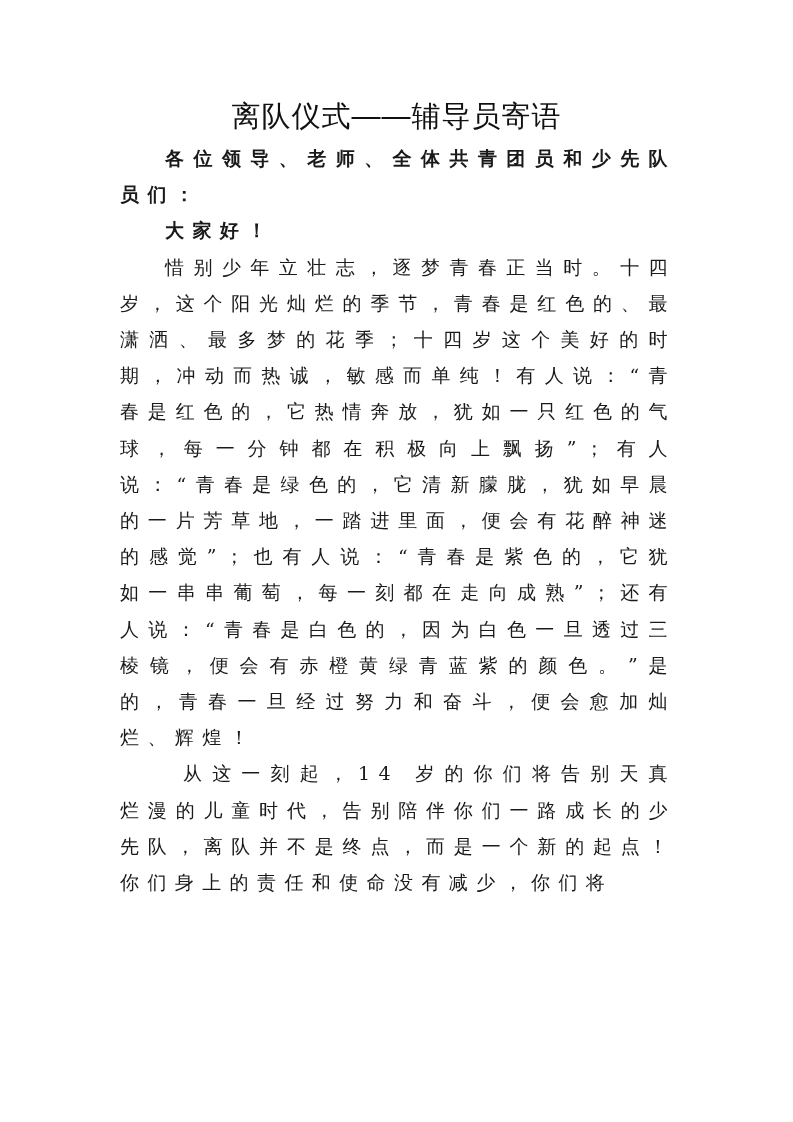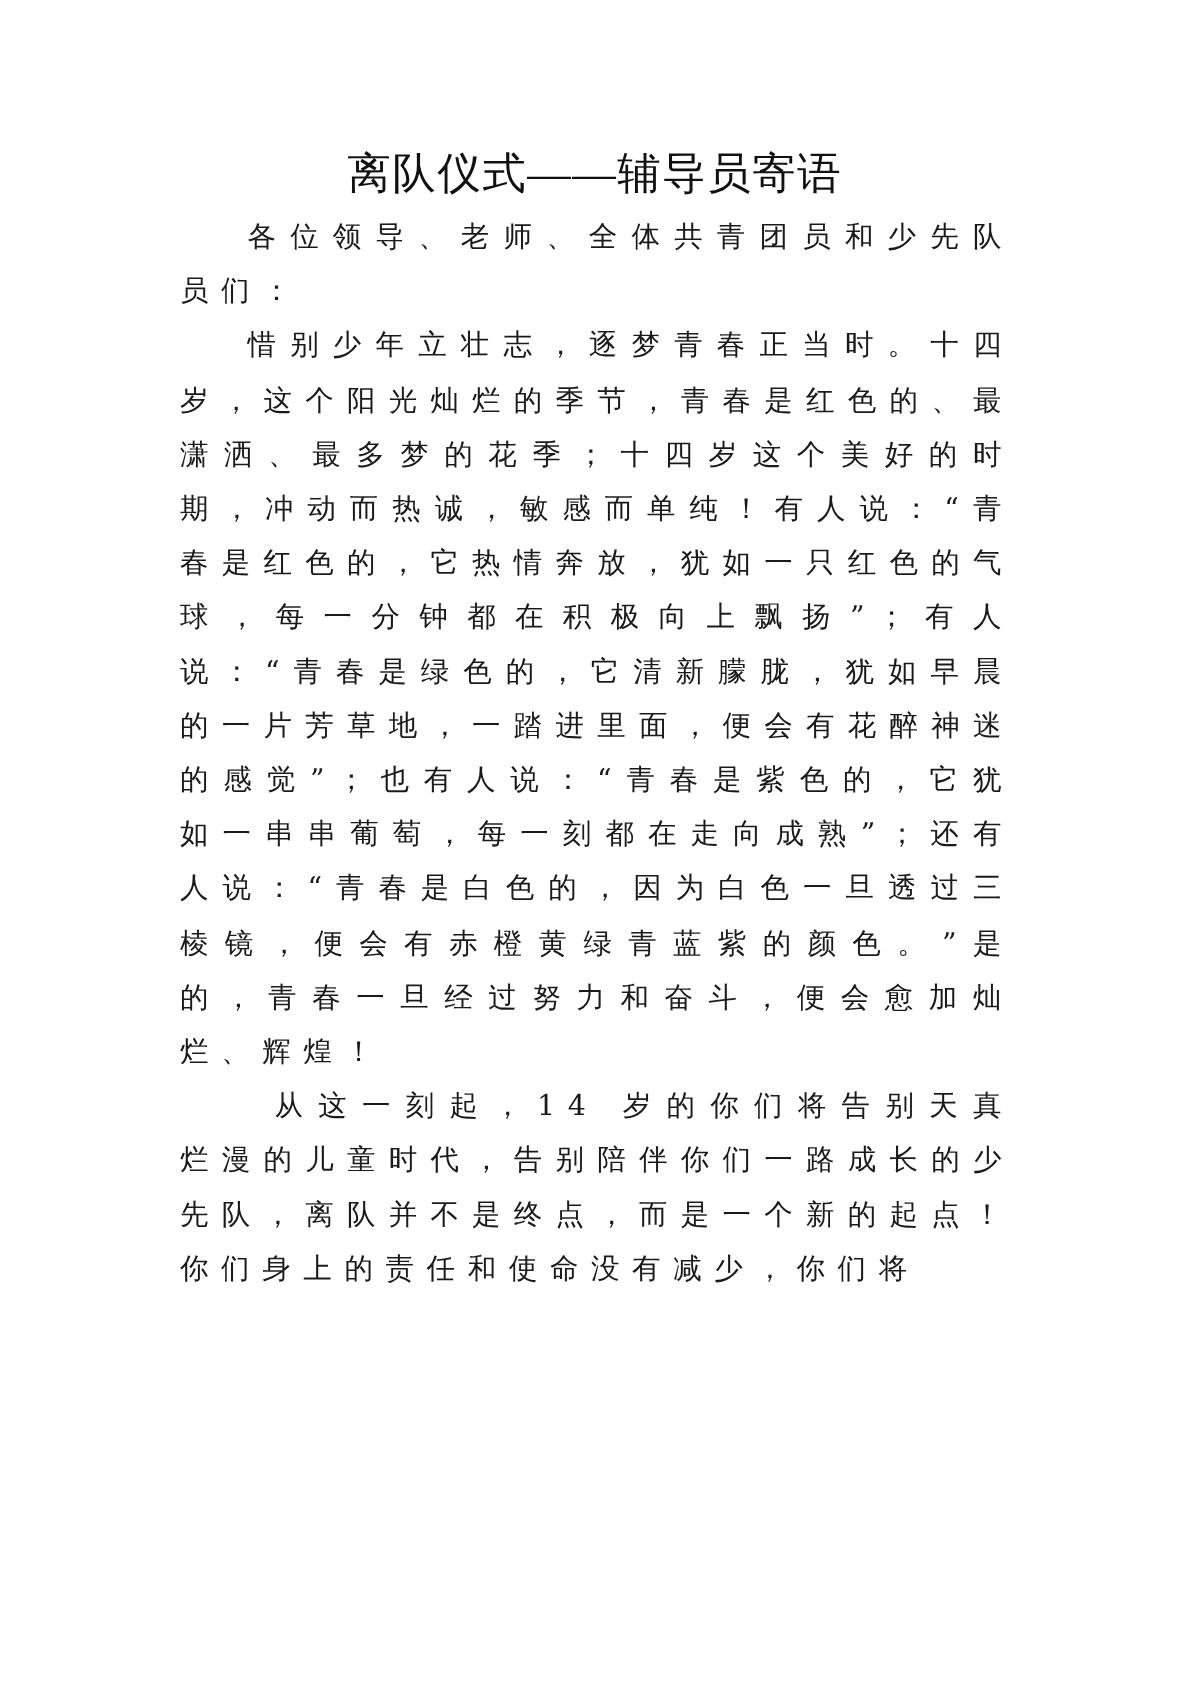--- a/index.html
+++ b/index.html
@@ -21,21 +21,21 @@
       width: 793px;
       height: 1122px;
       background: #ffffff;
     }
     .title {
       position: absolute;
       top: 96px;
       left: 0;
       width: 793px;
       text-align: center;
-      font-family: Liberation Serif, serif;
+      font-family: Liberation Sans, sans-serif;
       font-size: 29px;
       line-height: 40px;
       letter-spacing: 1px;
       color: #111111;
       margin: 0;
       font-weight: normal;
     }
     .body {
       position: absolute;
       top: 140px;
@@ -50,26 +50,28 @@
     }
     .p {
       margin: 0;
       text-indent: 45px;
     }
     .p.indent-wide {
       text-indent: 63px;
     }
     .p.greeting {
       text-indent: 45px;
+      font-weight: bold;
     }
   </style>
 </head>
 <body>
 
 <div class="page">
   <h1 class="title">离队仪式——辅导员寄语</h1>
 
   <div class="body">
     <p class="p greeting">各位领导、老师、全体共青团员和少先队员们：</p>
+    <p class="p greeting">大家好！</p>
     <p class="p">惜别少年立壮志，逐梦青春正当时。十四岁，这个阳光灿烂的季节，青春是红色的、最潇洒、最多梦的花季；十四岁这个美好的时期，冲动而热诚，敏感而单纯！有人说：“青春是红色的，它热情奔放，犹如一只红色的气球，每一分钟都在积极向上飘扬”；有人说：“青春是绿色的，它清新朦胧，犹如早晨的一片芳草地，一踏进里面，便会有花醉神迷的感觉”；也有人说：“青春是紫色的，它犹如一串串葡萄，每一刻都在走向成熟”；还有人说：“青春是白色的，因为白色一旦透过三棱镜，便会有赤橙黄绿青蓝紫的颜色。”是的，青春一旦经过努力和奋斗，便会愈加灿烂、辉煌！</p>
     <p class="p indent-wide">从这一刻起，14 岁的你们将告别天真烂漫的儿童时代，告别陪伴你们一路成长的少先队，离队并不是终点，而是一个新的起点！你们身上的责任和使命没有减少，你们将</p>
   </div>
 </div>
 
 </body></html>

